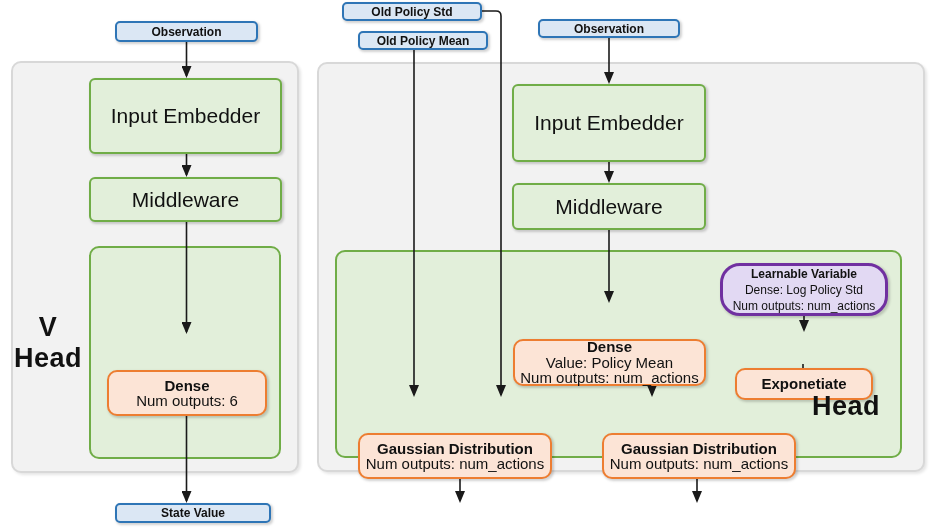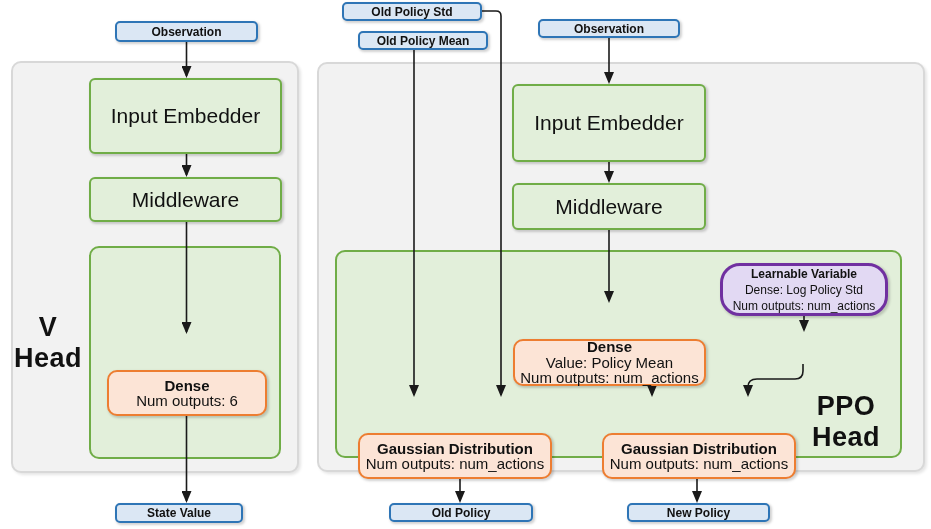--- a/index.html
+++ b/index.html
@@ -111,21 +111,21 @@
     <span>Middleware</span>
   </div>
   <div class="abs box box-orange" style="left:107px;top:334px;width:160px;height:46px;">
     <span class="t">Dense</span>
     <span>Num outputs: 6</span>
   </div>
   <div class="abs head-label" style="left:10px;top:312px;width:76px;">
     <div>V</div>
     <div>Head</div>
   </div>
-  <div class="abs box box-blue" style="left:115px;top:503px;width:128px;height:20px;">
+  <div class="abs box box-blue" style="left:115px;top:503px;width:156px;height:20px;">
     <span>State Value</span>
   </div>
 
   <div class="abs box box-blue" style="left:342px;top:2px;width:140px;height:19px;">
     <span>Old Policy Std</span>
   </div>
   <div class="abs box box-blue" style="left:358px;top:31px;width:130px;height:19px;">
     <span>Old Policy Mean</span>
   </div>
   <div class="abs box box-blue" style="left:538px;top:19px;width:142px;height:19px;">
@@ -141,33 +141,29 @@
   <div class="abs box box-orange" style="left:513px;top:303px;width:193px;height:47px;">
     <span class="t">Dense</span>
     <span>Value: Policy Mean</span>
     <span>Num outputs: num_actions</span>
   </div>
   <div class="abs box box-purple" style="left:720px;top:263px;width:168px;height:53px;">
     <span class="t">Learnable Variable</span>
     <span>Dense: Log Policy Std</span>
     <span>Num outputs: num_actions</span>
   </div>
+  <div class="abs box box-orange" style="left:735px;top:332px;width:138px;height:32px;">
+    <span class="t">Exponetiate</span>
+  </div>
   <div class="abs box box-orange" style="left:358px;top:397px;width:194px;height:46px;">
     <span class="t">Gaussian Distribution</span>
     <span>Num outputs: num_actions</span>
   </div>
   <div class="abs box box-orange" style="left:602px;top:397px;width:194px;height:46px;">
     <span class="t">Gaussian Distribution</span>
     <span>Num outputs: num_actions</span>
   </div>
   <div class="abs head-label" style="left:798px;top:391px;width:96px;">
-    <div>PPO</div>
     <div>Head</div>
   </div>
 
-  <div class="abs box box-blue" style="left:389px;top:503px;width:144px;height:19px;">
-    <span>Old Policy</span>
-  </div>
-  <div class="abs box box-blue" style="left:627px;top:503px;width:143px;height:19px;">
-    <span>New Policy</span>
-  </div>
 
 </div>
 
 </body></html>

